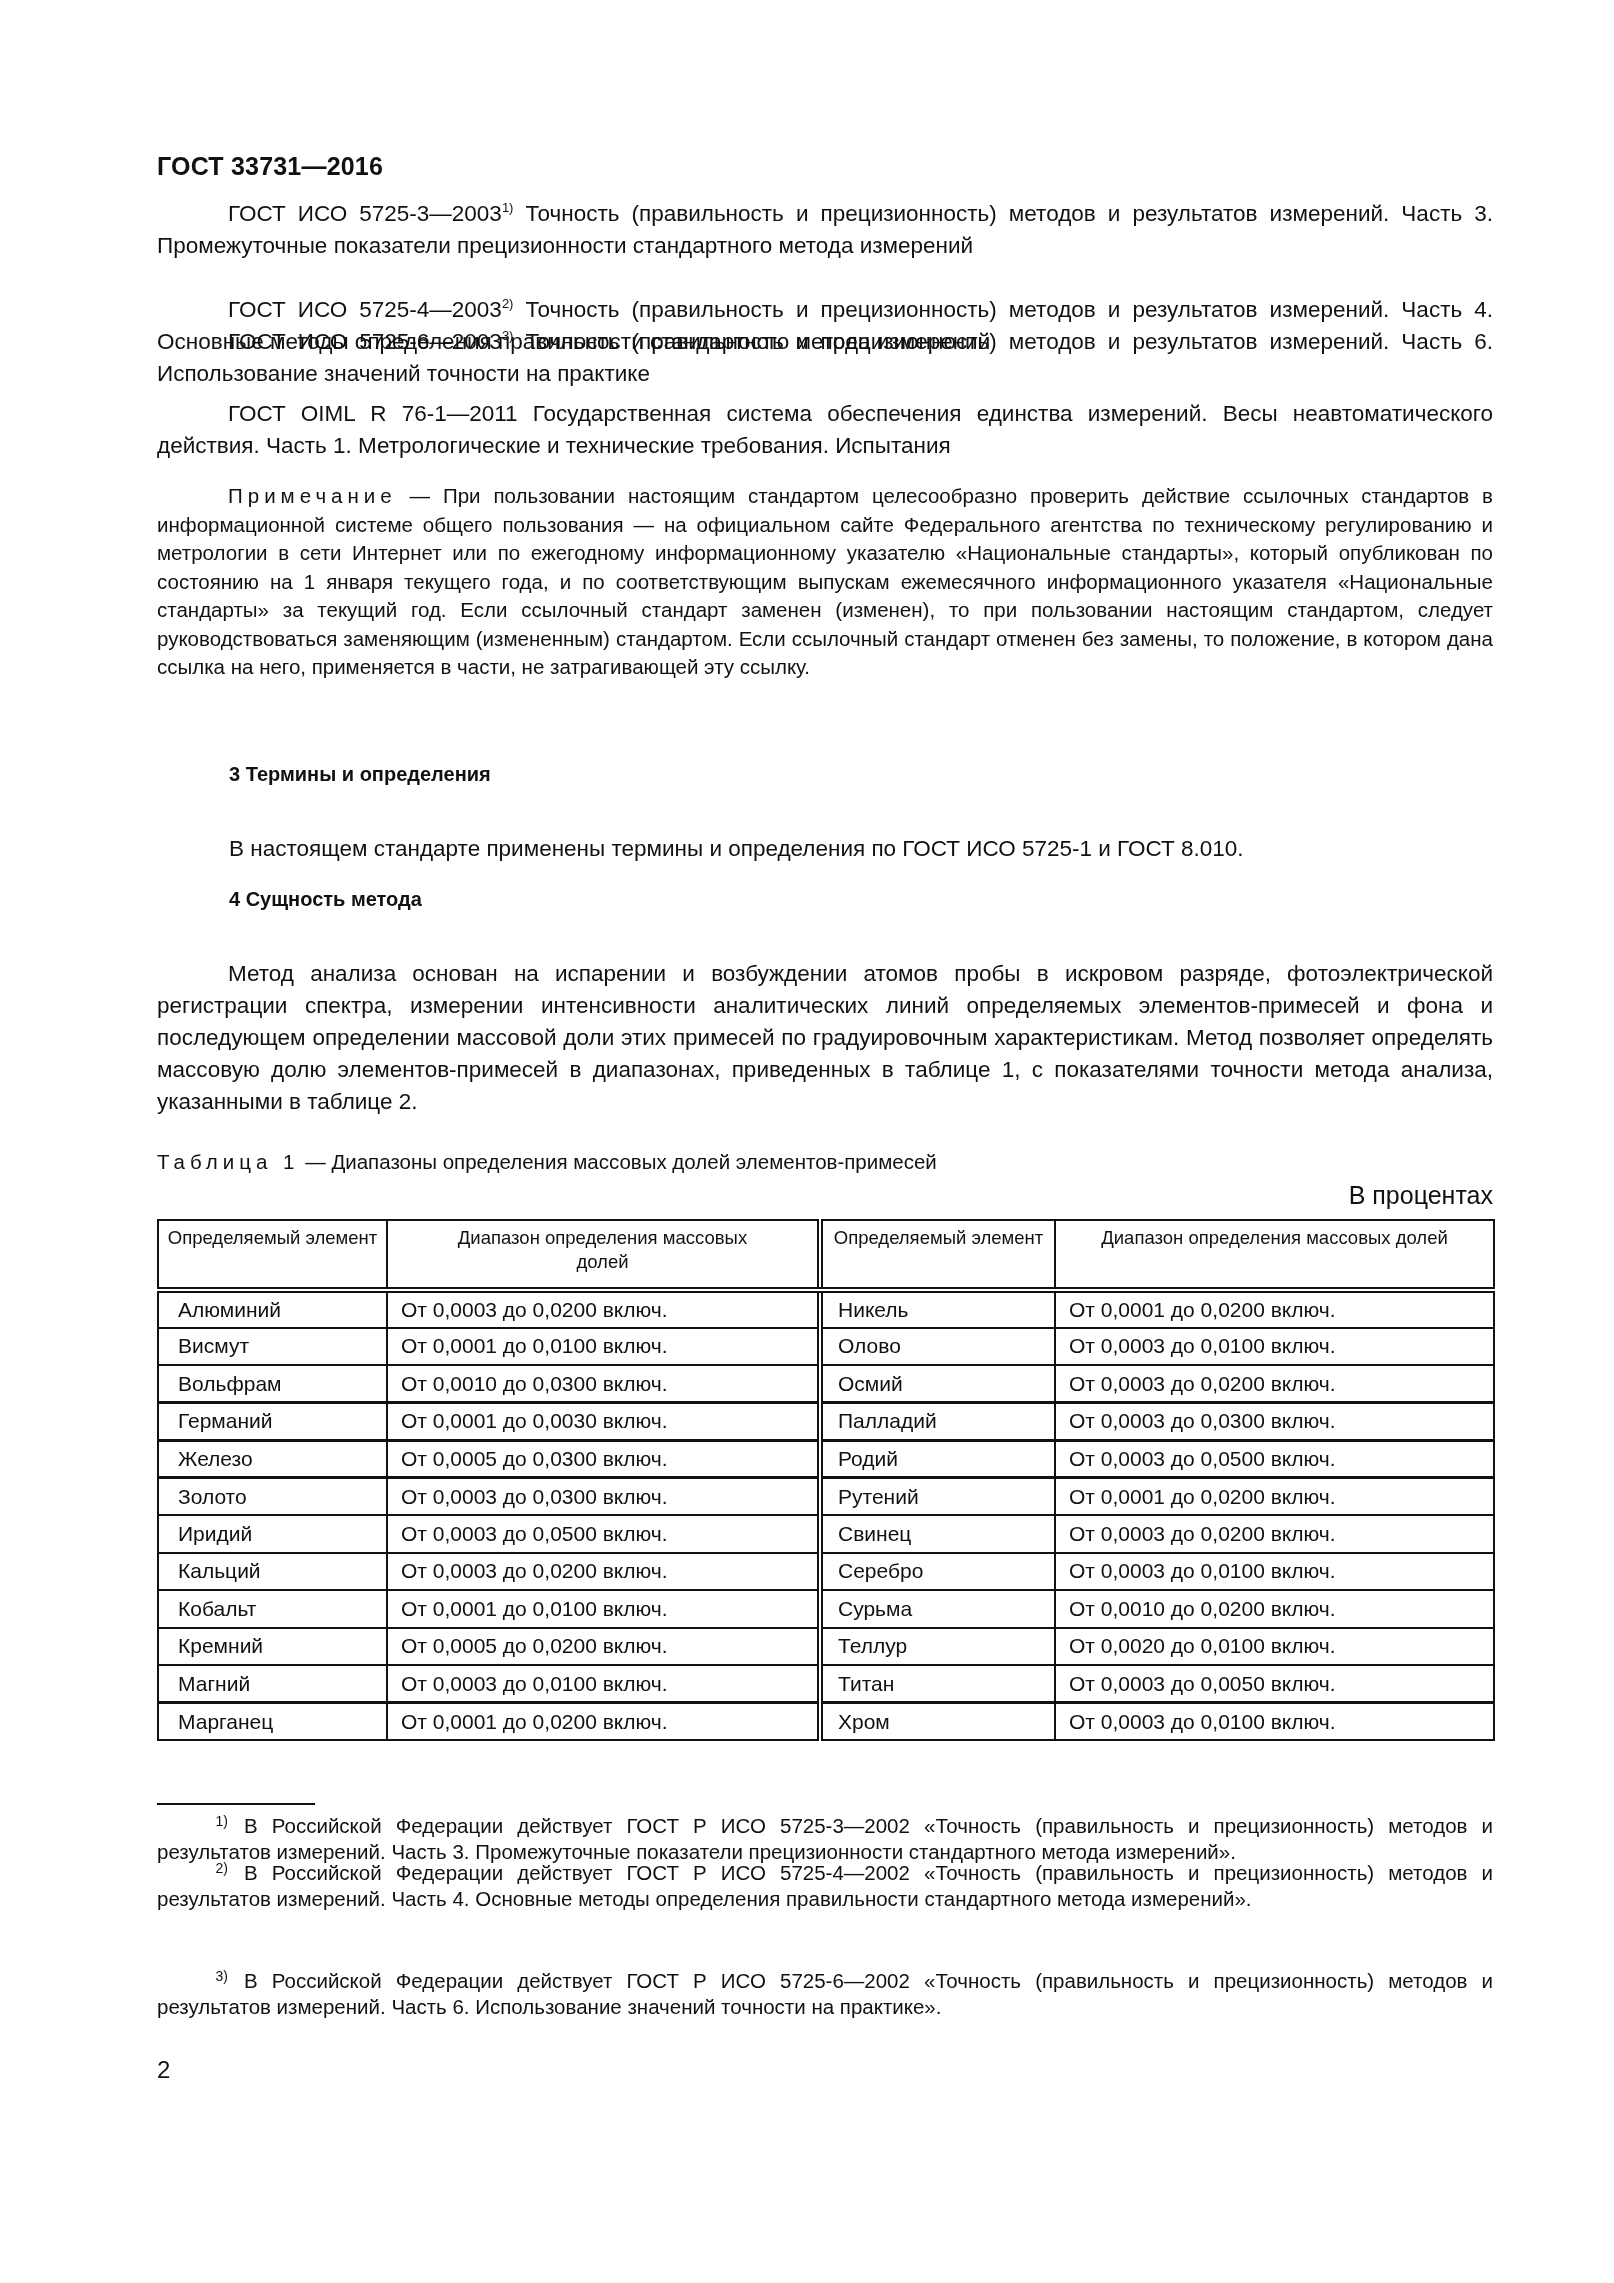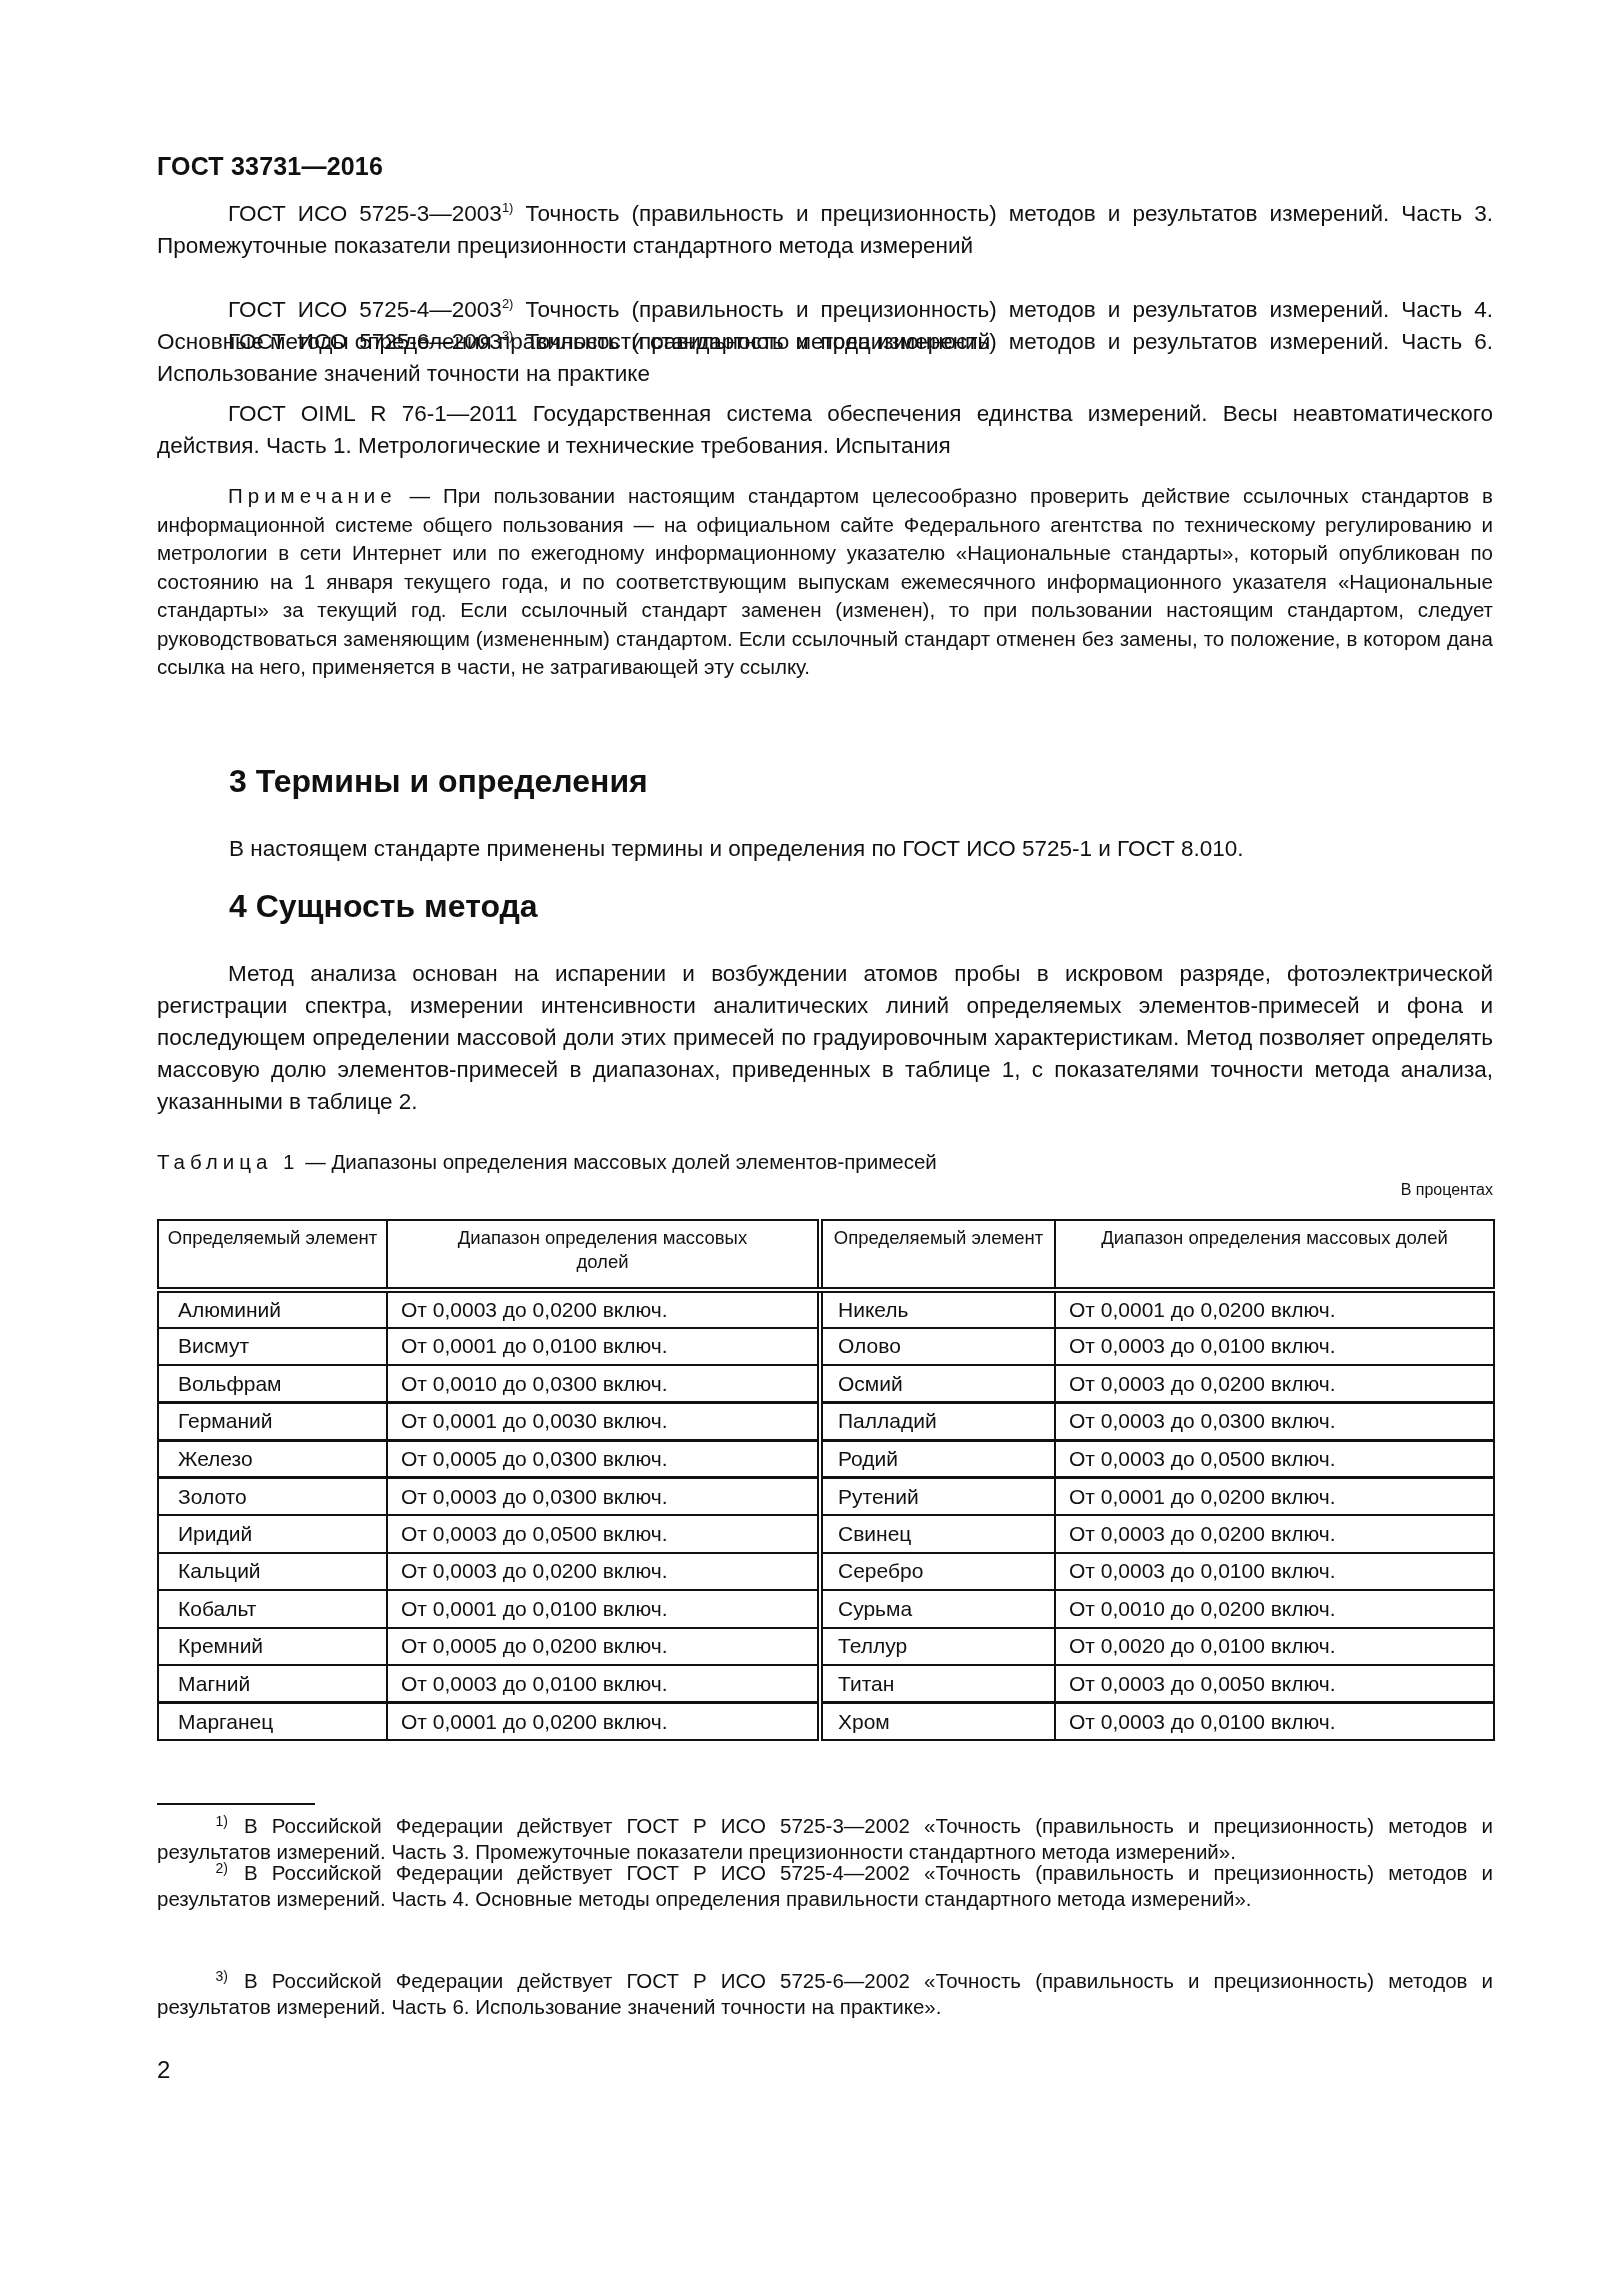--- a/index.html
+++ b/index.html
@@ -4,24 +4,24 @@
 <style>
   html, body { margin: 0; padding: 0; background: #ffffff; }
   body { width: 1614px; height: 2283px; position: relative; overflow: hidden;
          font-family: "Liberation Sans", sans-serif; color: #111111; }
   .abs { position: absolute; }
   .doc-header { left: 157px; top: 152px; font-size: 25px; font-weight: bold; letter-spacing: 0.2px; }
   .para { left: 157px; width: 1336px; font-size: 22.5px; line-height: 32px; text-align: justify; text-align-last: left; }
   .para .ind { display: inline-block; width: 71px; }
   .note { left: 157px; width: 1336px; font-size: 20.5px; line-height: 28.5px; text-align: justify; }
   .spaced { letter-spacing: 5px; }
-  .heading { left: 229px; font-size: 32px; font-weight: bold; }
+  .heading { left: 229px; font-size: 20px; font-weight: bold; }
   sup { font-size: 13px; vertical-align: 9px; line-height: 0; }
   .tbl-caption { left: 157px; top: 1150px; font-size: 20.5px; }
-  .tbl-unit { right: 121px; top: 1181px; font-size: 16px; }
+  .tbl-unit { right: 121px; top: 1181px; font-size: 25px; }
   table.data { position: absolute; left: 157px; top: 1219px; width: 1336px;
                border-collapse: collapse; font-size: 21px; table-layout: fixed; }
   table.data td, table.data th { border: 2px solid #111; padding: 0 0 0 19px; height: 37.5px;
                box-sizing: border-box; text-align: left; font-weight: normal; white-space: nowrap; }
   table.data th { height: 70px; text-align: center; padding: 0 6px; font-size: 18.5px; line-height: 24px;
                vertical-align: top; padding-top: 5px; white-space: normal; border-bottom: 6px double #111; }
   table.data .dbl { border-left: 6px double #111; }
   table.data tr.thick td { border-bottom-width: 3px; }
   .fn-rule { left: 157px; top: 1803px; width: 158px; height: 2px; background: #111; }
   .fn { left: 157px; width: 1336px; font-size: 20.5px; line-height: 26px; text-align: justify; }

